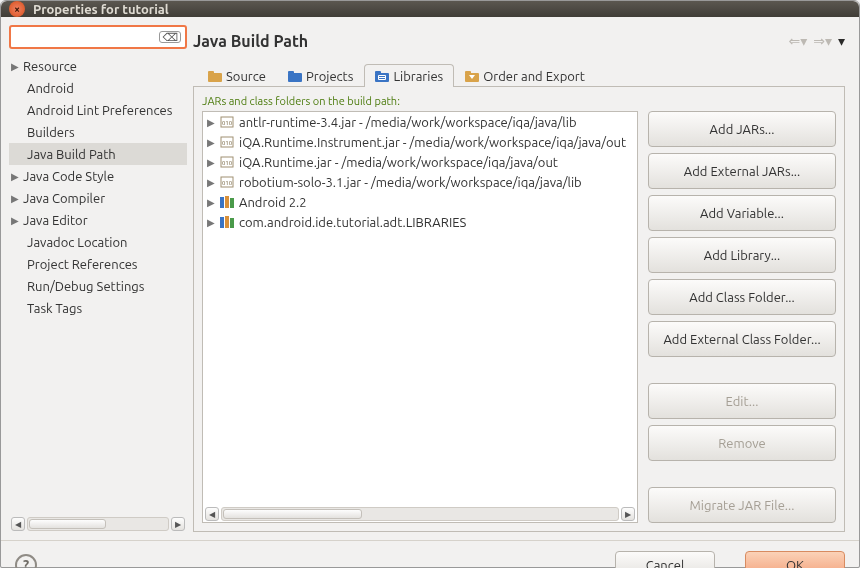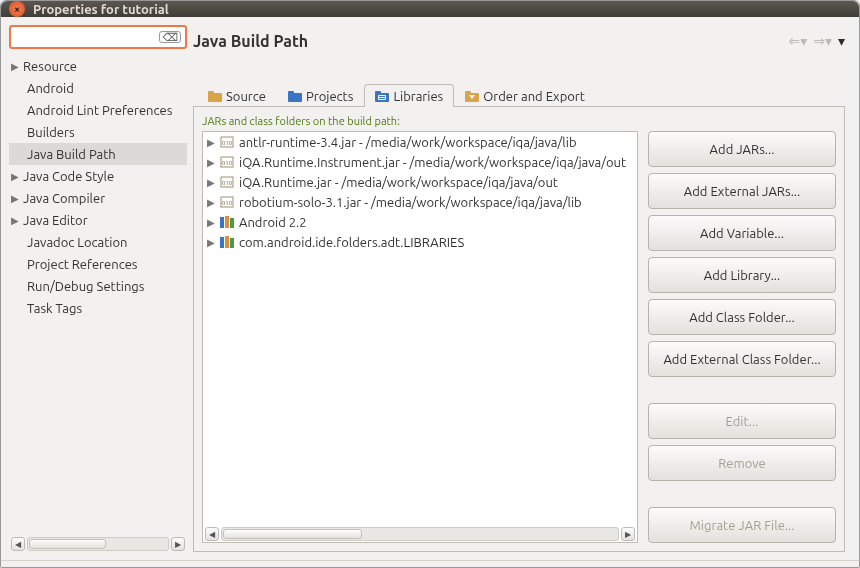--- a/index.html
+++ b/index.html
@@ -21,21 +21,21 @@
   .hscroll { height:16px; display:flex; align-items:center; gap:2px; padding:0 2px; margin-top:4px; }
   .hscroll .btn { width:14px; height:14px; background:linear-gradient(#fdfdfd,#e4e2df); border:1px solid #bbb; border-radius:3px; font-size:8px; display:flex; align-items:center; justify-content:center; color:#555; }
   .hscroll .track { flex:1; height:14px; background:#e9e7e4; border:1px solid #cfcbc5; border-radius:3px; position:relative; }
   .hscroll .thumb { position:absolute; left:1px; top:1px; bottom:1px; width:55%; background:linear-gradient(#fdfdfd,#e4e2df); border:1px solid #c4c0ba; border-radius:3px; }
   .content { flex:1; display:flex; flex-direction:column; padding:0 6px 0 2px; overflow:hidden; }
   .heading-row { display:flex; align-items:center; height:32px; }
   .heading { font-size:16px; font-weight:bold; color:#333; flex:1; }
   .navicons { display:flex; gap:6px; color:#bdb9b3; font-size:14px; align-items:center; }
   .navicons span:last-child { color:#2b2a29; }
   .tabstrip { display:flex; border-bottom:1px solid #c0bcb5; padding-left:4px; margin-top:6px; }
-  .tab { display:flex; align-items:center; gap:4px; padding:4px 10px; font-size:13px; color:#333; border:1px solid transparent; border-bottom:none; border-radius:4px 4px 0 0; position:relative; top:1px;margin-top:20px; }
+  .tab { display:flex; align-items:center; gap:4px; padding:4px 10px; font-size:13px; color:#333; border:1px solid transparent; border-bottom:none; border-radius:4px 4px 0 0; position:relative; top:1px; }
   .tab.active { background:#f2f1f0; border-color:#c0bcb5; }
   .tab .ticon { width:14px; height:12px; }
   .tabbody { flex:1; border:1px solid #c0bcb5; border-top:none; background:#f2f1f0; padding:6px 8px 8px 8px; display:flex; flex-direction:column; overflow:hidden; }
   .descline { font-size:11px; color:#4d7c0f; margin:2px 0 4px 0; }
   .libarea { flex:1; display:flex; gap:10px; overflow:hidden; }
   .libtree { flex:1; background:#fff; border:1px solid #c0bcb5; overflow:hidden; font-size:13px; color:#333; display:flex; flex-direction:column; }
   .libtree-inner { flex:1; overflow:hidden; }
   .libtree .row { display:flex; align-items:center; height:20px; padding-left:4px; white-space:nowrap; }
   .libtree .arrow { width:12px; color:#777; font-size:10px; }
   .libtree .jaricon, .libtree .libicon { width:16px; height:14px; margin-right:4px; display:inline-block; }
@@ -220,21 +220,21 @@
                   </div>
                   <div class="row">
                     <span class="arrow">▶</span>
                     <span class="libicon">
                       <svg viewBox="0 0 16 14">
                         <rect x="1" y="2" width="4" height="11" fill="#3a74c4"></rect>
                         <rect x="6" y="1" width="4" height="12" fill="#d9903a"></rect>
                         <rect x="11" y="3" width="4" height="10" fill="#4a9a4a"></rect>
                       </svg>
                     </span>
-                    <span>com.android.ide.folders.adt.LIBRARIES</span>
+                    <span>com.android.ide.tutorial.adt.LIBRARIES</span>
                   </div>
                 </div>
               <div class="hscroll">
                 <div class="btn">◀</div>
                 <div class="track">
                     <div class="thumb" style="width:35%"></div>
                   </div>
                 <div class="btn">▶</div>
               </div>
             </div>

